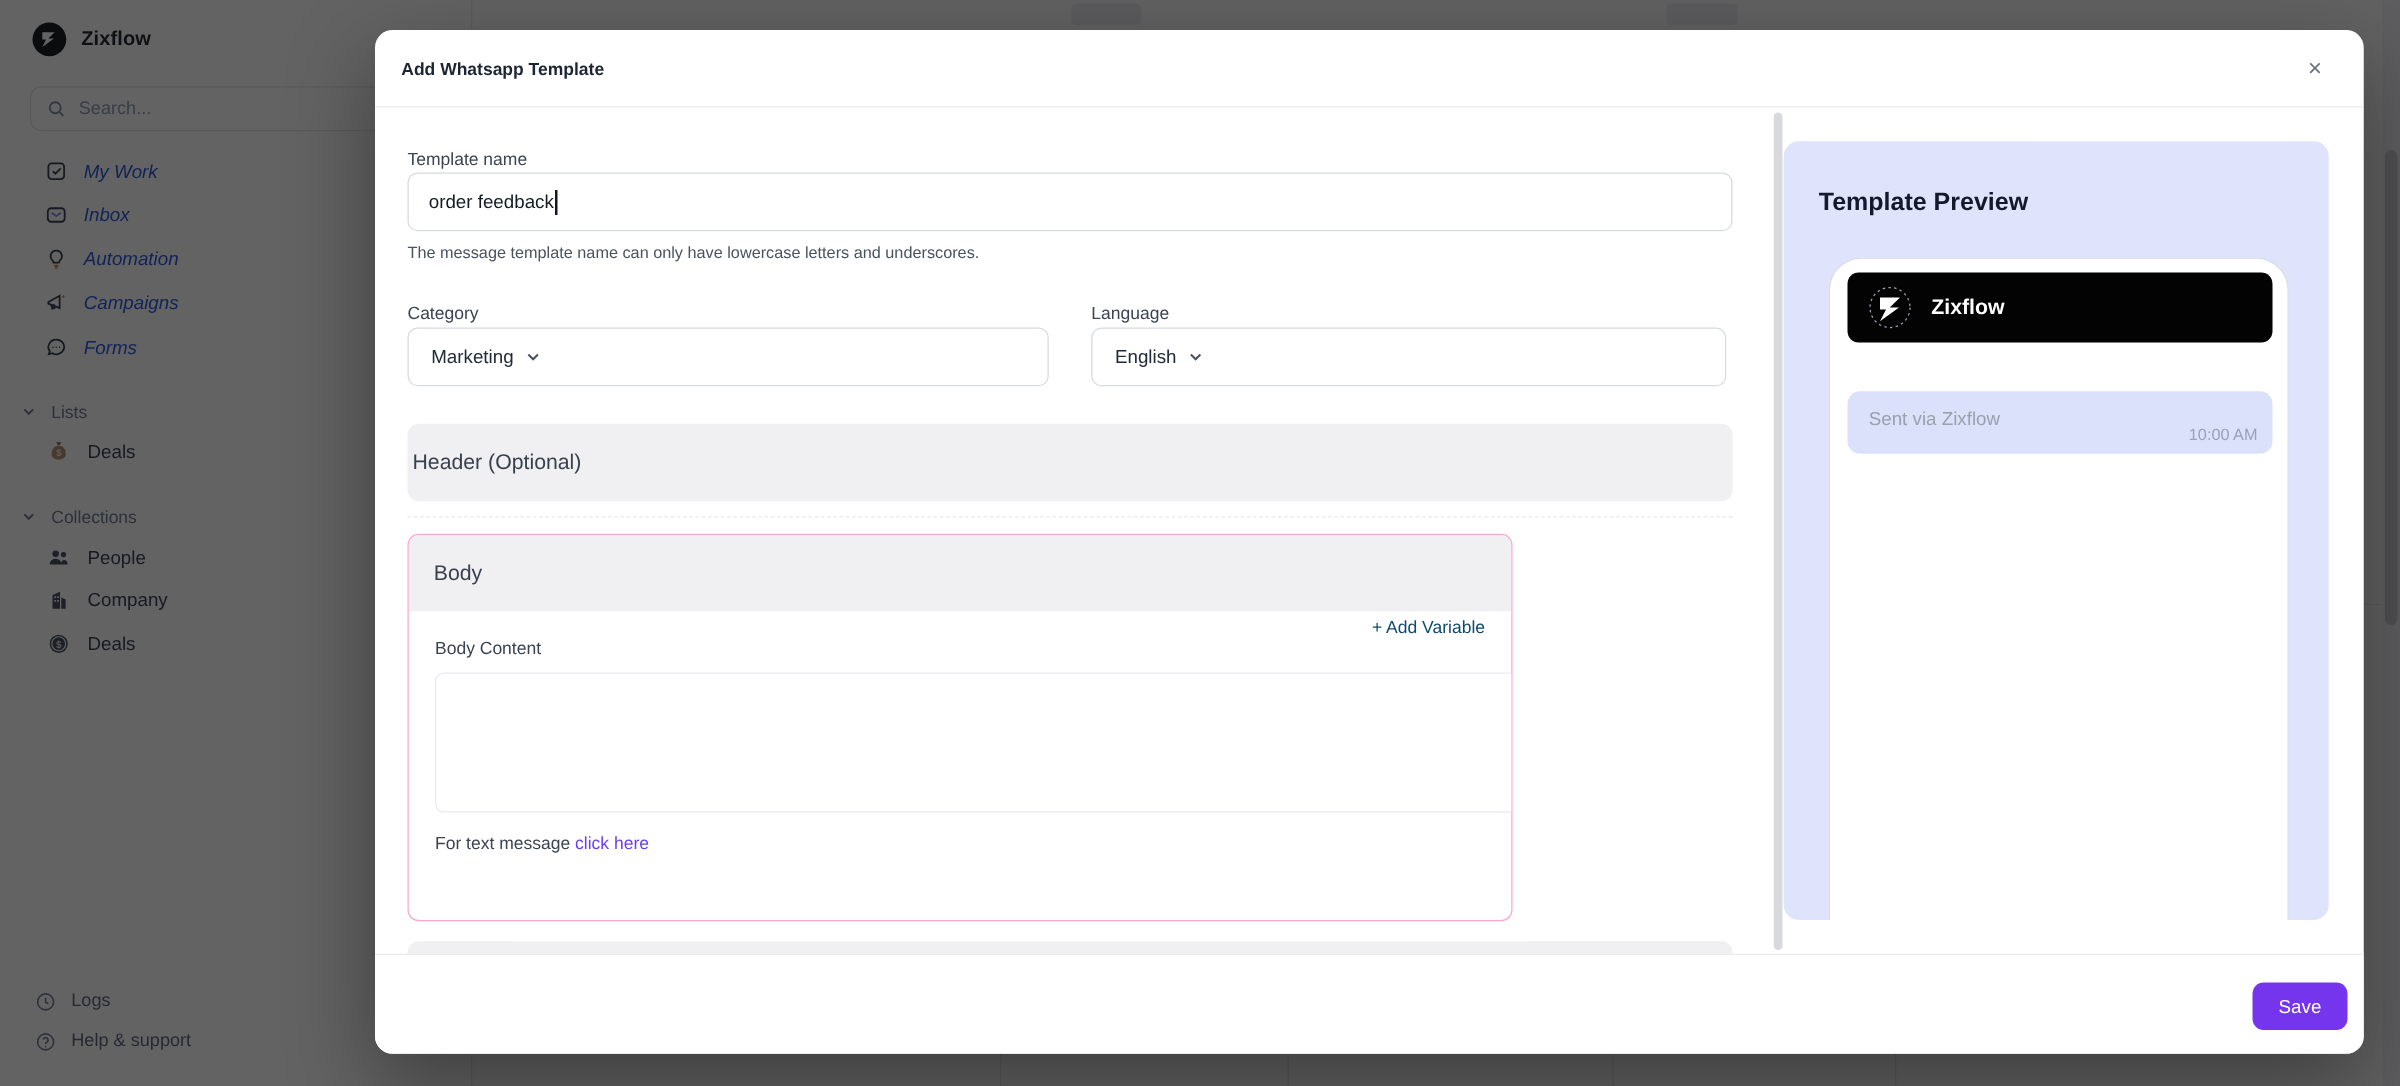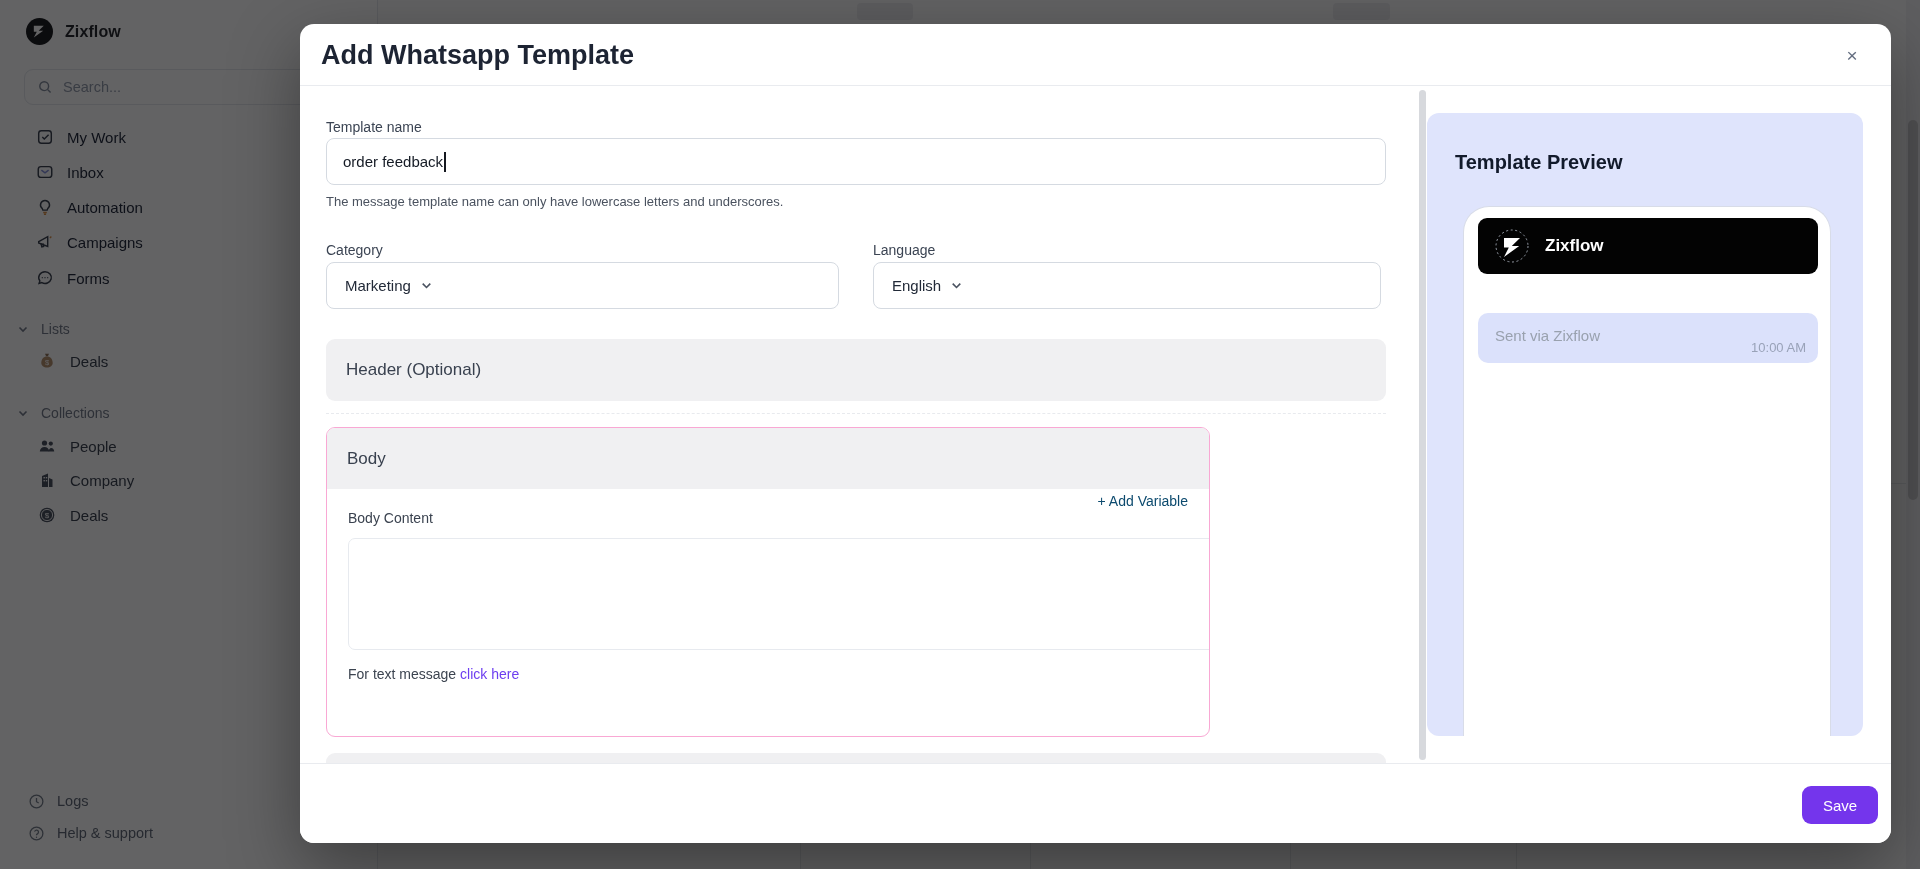--- a/index.html
+++ b/index.html
@@ -18,21 +18,21 @@
   .brand-logo { width:27px; height:27px; border-radius:50%; background:#0b0c0f; display:flex; align-items:center; justify-content:center; }
   .brand-name { font-size:16px; font-weight:700; color:#16181d; letter-spacing:.1px; }
   .search-box {
     position:absolute; left:24px; top:69px; width:339px; height:36px;
     border:1px solid #e2e5ea; border-radius:9px; background:#fff;
     display:flex; align-items:center; padding:0 12px; gap:10px;
   }
   .search-input { border:none; outline:none; flex:1; font-size:14.5px; color:#2b3342; background:transparent; font-family:"Liberation Sans", sans-serif; }
   .search-input::placeholder { color:#8b94a5; }
   .nav-item { position:absolute; left:0; width:378px; height:34px; display:flex; align-items:center; padding-left:36px; gap:13px; cursor:pointer; }
-  .nav-item .lbl { font-size:15px; color:#0f172a; }
+  .nav-item .lbl { font-size:15px; color:#1d4ed8;font-style:italic; }
   .sec-head { position:absolute; left:0; width:378px; height:28px; display:flex; align-items:center; padding-left:17px; gap:12px; cursor:pointer; }
   .sec-head .lbl { font-size:14px; color:#697180; }
   .sub-item { position:absolute; left:0; width:378px; height:32px; display:flex; align-items:center; padding-left:38px; gap:14px; cursor:pointer; }
   .sub-item .lbl { font-size:15px; color:#2b3342; }
   .foot-item { position:absolute; left:0; width:378px; height:30px; display:flex; align-items:center; padding-left:28px; gap:12px; cursor:pointer; }
   .foot-item .lbl { font-size:14.5px; color:#555e6d; }
   .icn { display:inline-flex; align-items:center; justify-content:center; }
   .mainpage { position:absolute; left:378px; top:0; right:0; height:869px; background:#fbfbfc; z-index:1; }
   .top-chip { position:absolute; top:3px; height:17px; background:#ececee; border-radius:4px; }
   .tbl-hline { position:absolute; left:0; right:0; top:483px; height:1px; background:#e4e5e9; }
@@ -41,40 +41,40 @@
   .win-scroll-thumb { position:absolute; right:2px; top:120px; width:10px; height:380px; background:#c9cacd; border-radius:5px; }
   
   .overlay { position:absolute; inset:0; background:rgba(13,13,14,0.645); z-index:5; }
   
   .modal {
     position:absolute; left:300px; top:24px; width:1591px; height:819px;
     background:#fff; border-radius:14px; z-index:10;
     box-shadow:0 24px 70px rgba(0,0,0,.38); overflow:hidden;
   }
   .modal-header { position:absolute; left:0; top:0; right:0; height:62px; border-bottom:1px solid #e9ebef; }
-  .modal-title { position:absolute; left:21px; top:0; height:62px; display:flex; align-items:center; font-size:27px; font-weight:600; color:#1d2433; }
+  .modal-title { position:absolute; left:21px; top:0; height:62px; display:flex; align-items:center; font-size:14px; font-weight:600; color:#1d2433; }
   .modal-close { position:absolute; right:26px; top:19px; width:26px; height:26px; display:flex; align-items:center; justify-content:center; color:#646e80; font-size:19px; cursor:pointer; }
   .field-label { position:absolute; font-size:14px; color:#3b4453; }
   .text-input {
     position:absolute; left:26px; top:114px; width:1060px; height:47px;
     border:1px solid #d5dae1; border-radius:8px; background:#fff;
     display:flex; align-items:center; padding:0 16px; cursor:text;
   }
   .text-input .val { font-size:15px; color:#141a24; }
   .caret { display:inline-block; width:1.5px; height:20px; background:#15181f; margin-left:1px; animation:blink 1s steps(1) infinite; }
   @keyframes blink { 50% { opacity:0; } }
   .helper { position:absolute; left:26px; top:170px; font-size:13px; color:#4a525f; }
   .select {
     position:absolute; top:238px; height:47px; border:1px solid #d5dae1; border-radius:8px;
     background:#fff; display:flex; align-items:center; padding:0 18px; gap:9px; cursor:pointer;
   }
   .select .val { font-size:15px; color:#222a38; }
   .sect-bar {
     position:absolute; left:26px; width:1060px; height:62px; background:#f0f0f2; border-radius:9px;
-    display:flex; align-items:center; padding-left:20px; font-size:17px; font-weight:500; color:#39414f;
+    display:flex; align-items:center; padding-left:4px; font-size:17px; font-weight:500; color:#39414f;
   }
   .dash-sep { position:absolute; left:26px; top:389px; width:1060px; border-top:1px dashed #e8eaee; }
   .body-card { position:absolute; left:26px; top:403px; width:884px; height:310px; border:1px solid #f9a8d4; border-radius:9px; overflow:hidden; background:#fff; }
   .body-card .bar { position:absolute; left:0; top:0; right:0; height:61px; background:#f0f0f2; display:flex; align-items:center; padding-left:20px; font-size:17px; font-weight:500; color:#39414f; }
   .bc-label { position:absolute; left:21px; top:82px; font-size:14px; color:#3a424f; }
   .add-var { position:absolute; right:21px; top:65px; font-size:14px; font-weight:500; color:#0c4a6e; cursor:pointer; }
   .body-ta {
     position:absolute; left:21px; top:110px; width:1018px; height:112px;
     border:1px solid #e7eaef; border-radius:7px; resize:none; outline:none;
     font-family:"Liberation Sans", sans-serif; font-size:14px; color:#141a24; padding:10px 12px; background:#fff;

